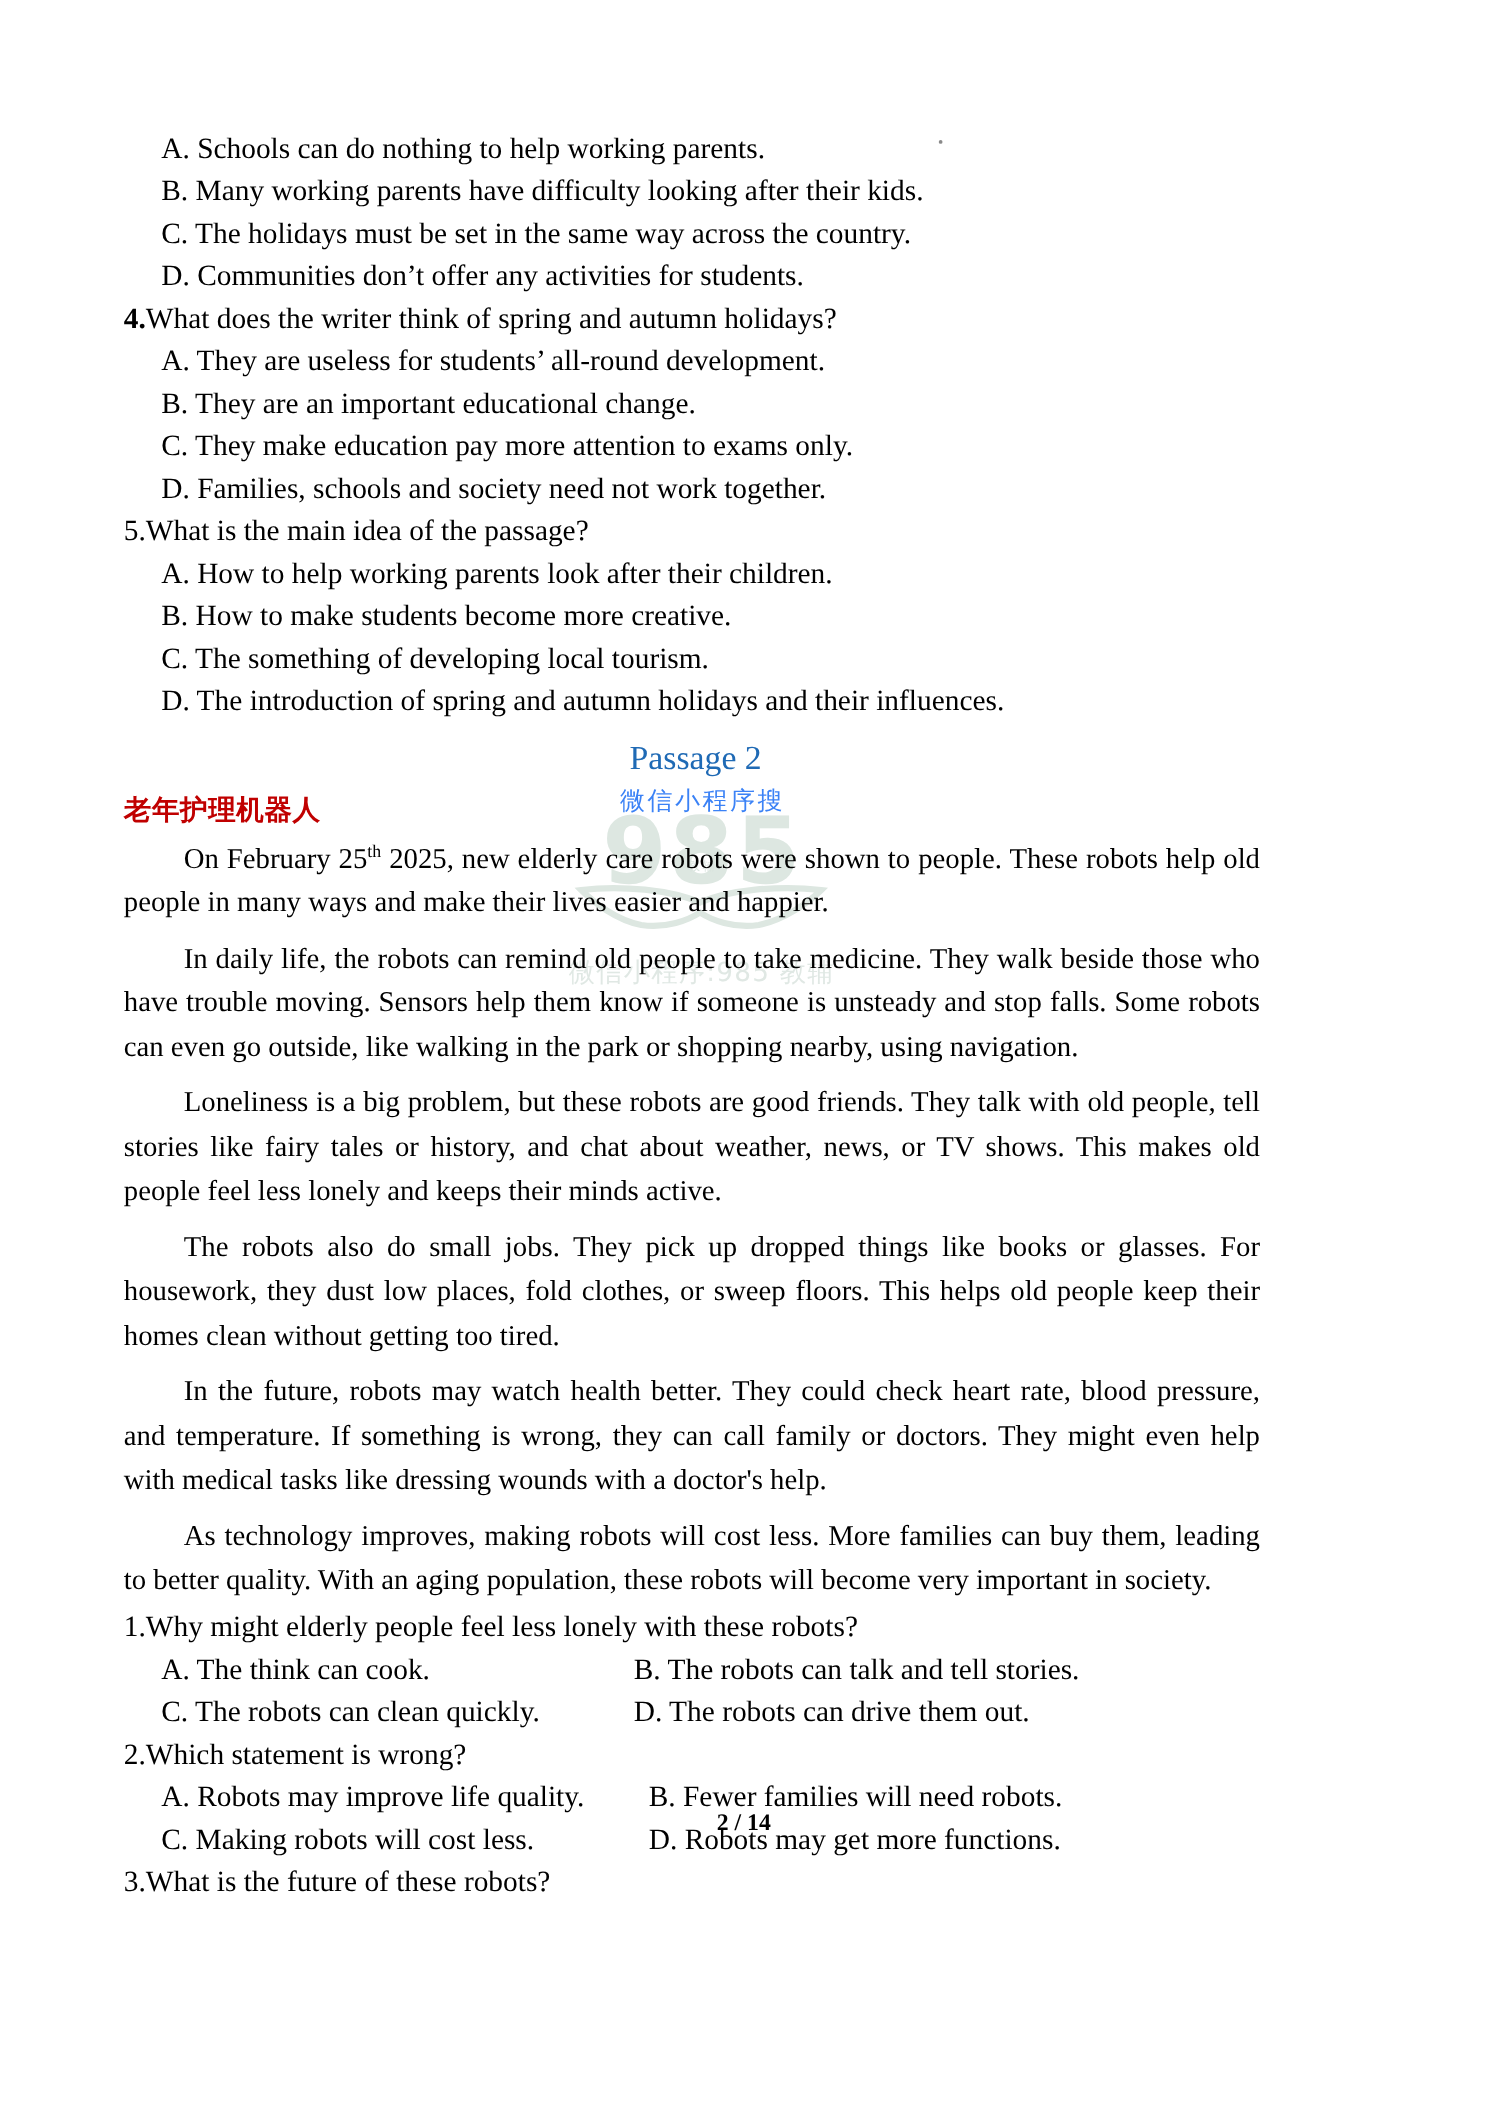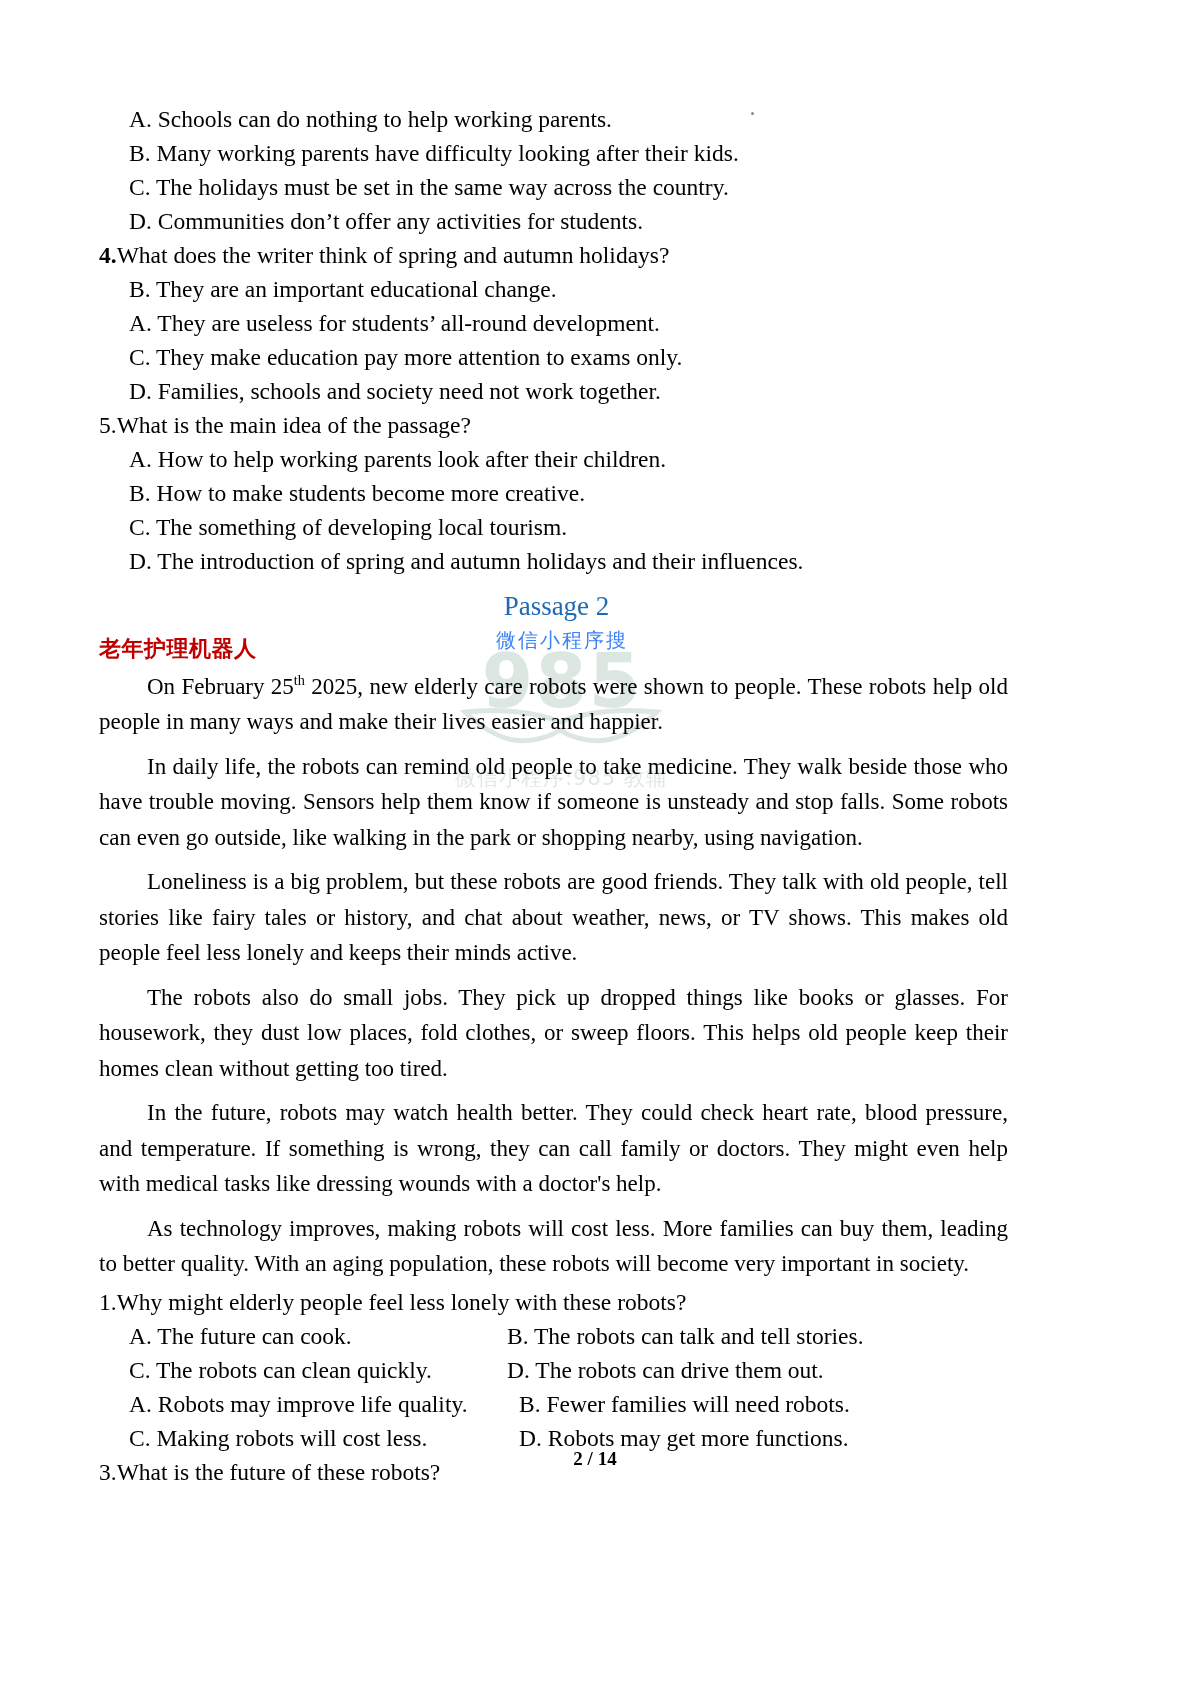--- a/index.html
+++ b/index.html
@@ -185,22 +185,22 @@
   <div class="watermark-text2">微信小程序:985 教辅</div>
 
   <div class="content layer">
 
     <div class="opt">A. Schools can do nothing to help working parents.</div>
     <div class="opt">B. Many working parents have difficulty looking after their kids.</div>
     <div class="opt">C. The holidays must be set in the same way across the country.</div>
     <div class="opt">D. Communities don’t offer any activities for students.</div>
 
     <div class="q"><span class="qnum-bold">4.</span><span>What does the writer think of spring and autumn holidays?</span></div>
+    <div class="opt">A. They are useless for students’ all-round development.</div>
     <div class="opt">B. They are an important educational change.</div>
-    <div class="opt">A. They are useless for students’ all-round development.</div>
     <div class="opt">C. They make education pay more attention to exams only.</div>
     <div class="opt">D. Families, schools and society need not work together.</div>
 
     <div class="q">5.What is the main idea of the passage?</div>
     <div class="opt">A. How to help working parents look after their children.</div>
     <div class="opt">B. How to make students become more creative.</div>
     <div class="opt">C. The something of developing local tourism.</div>
     <div class="opt">D. The introduction of spring and autumn holidays and their influences.</div>
 
     <div class="passage-title">Passage 2</div>
@@ -208,28 +208,29 @@
 
     <p class="para j"><span>On February 25</span><sup>th</sup><span> 2025, new elderly care robots were shown to people. These robots help old people in many ways and make their lives easier and happier.</span></p>
     <p class="para j">In daily life, the robots can remind old people to take medicine. They walk beside those who have trouble moving. Sensors help them know if someone is unsteady and stop falls. Some robots can even go outside, like walking in the park or shopping nearby, using navigation.</p>
     <p class="para j">Loneliness is a big problem, but these robots are good friends. They talk with old people, tell stories like fairy tales or history, and chat about weather, news, or TV shows. This makes old people feel less lonely and keeps their minds active.</p>
     <p class="para j">The robots also do small jobs. They pick up dropped things like books or glasses. For housework, they dust low places, fold clothes, or sweep floors. This helps old people keep their homes clean without getting too tired.</p>
     <p class="para j">In the future, robots may watch health better. They could check heart rate, blood pressure, and temperature. If something is wrong, they can call family or doctors. They might even help with medical tasks like dressing wounds with a doctor's help.</p>
     <p class="para j">As technology improves, making robots will cost less. More families can buy them, leading to better quality. With an aging population, these robots will become very important in society.</p>
 
     <div class="q" style="margin-top:9px;">1.Why might elderly people feel less lonely with these robots?</div>
     <div class="opt-row">
-      <span class="col-a">A. The future can cook.</span>
+      <span class="col-a">A. The think can cook.</span>
       <span class="col-b">B. The robots can talk and tell stories.</span>
     </div>
     <div class="opt-row">
       <span class="col-a">C. The robots can clean quickly.</span>
       <span class="col-b">D. The robots can drive them out.</span>
     </div>
 
+    <div class="q">2.Which statement is wrong?</div>
     <div class="opt-row">
       <span class="col-a">A. Robots may improve life quality.</span>
       <span class="col-b indent">B. Fewer families will need robots.</span>
     </div>
     <div class="opt-row">
       <span class="col-a">C. Making robots will cost less.</span>
       <span class="col-b indent">D. Robots may get more functions.</span>
     </div>
 
     <div class="q">3.What is the future of these robots?</div>

